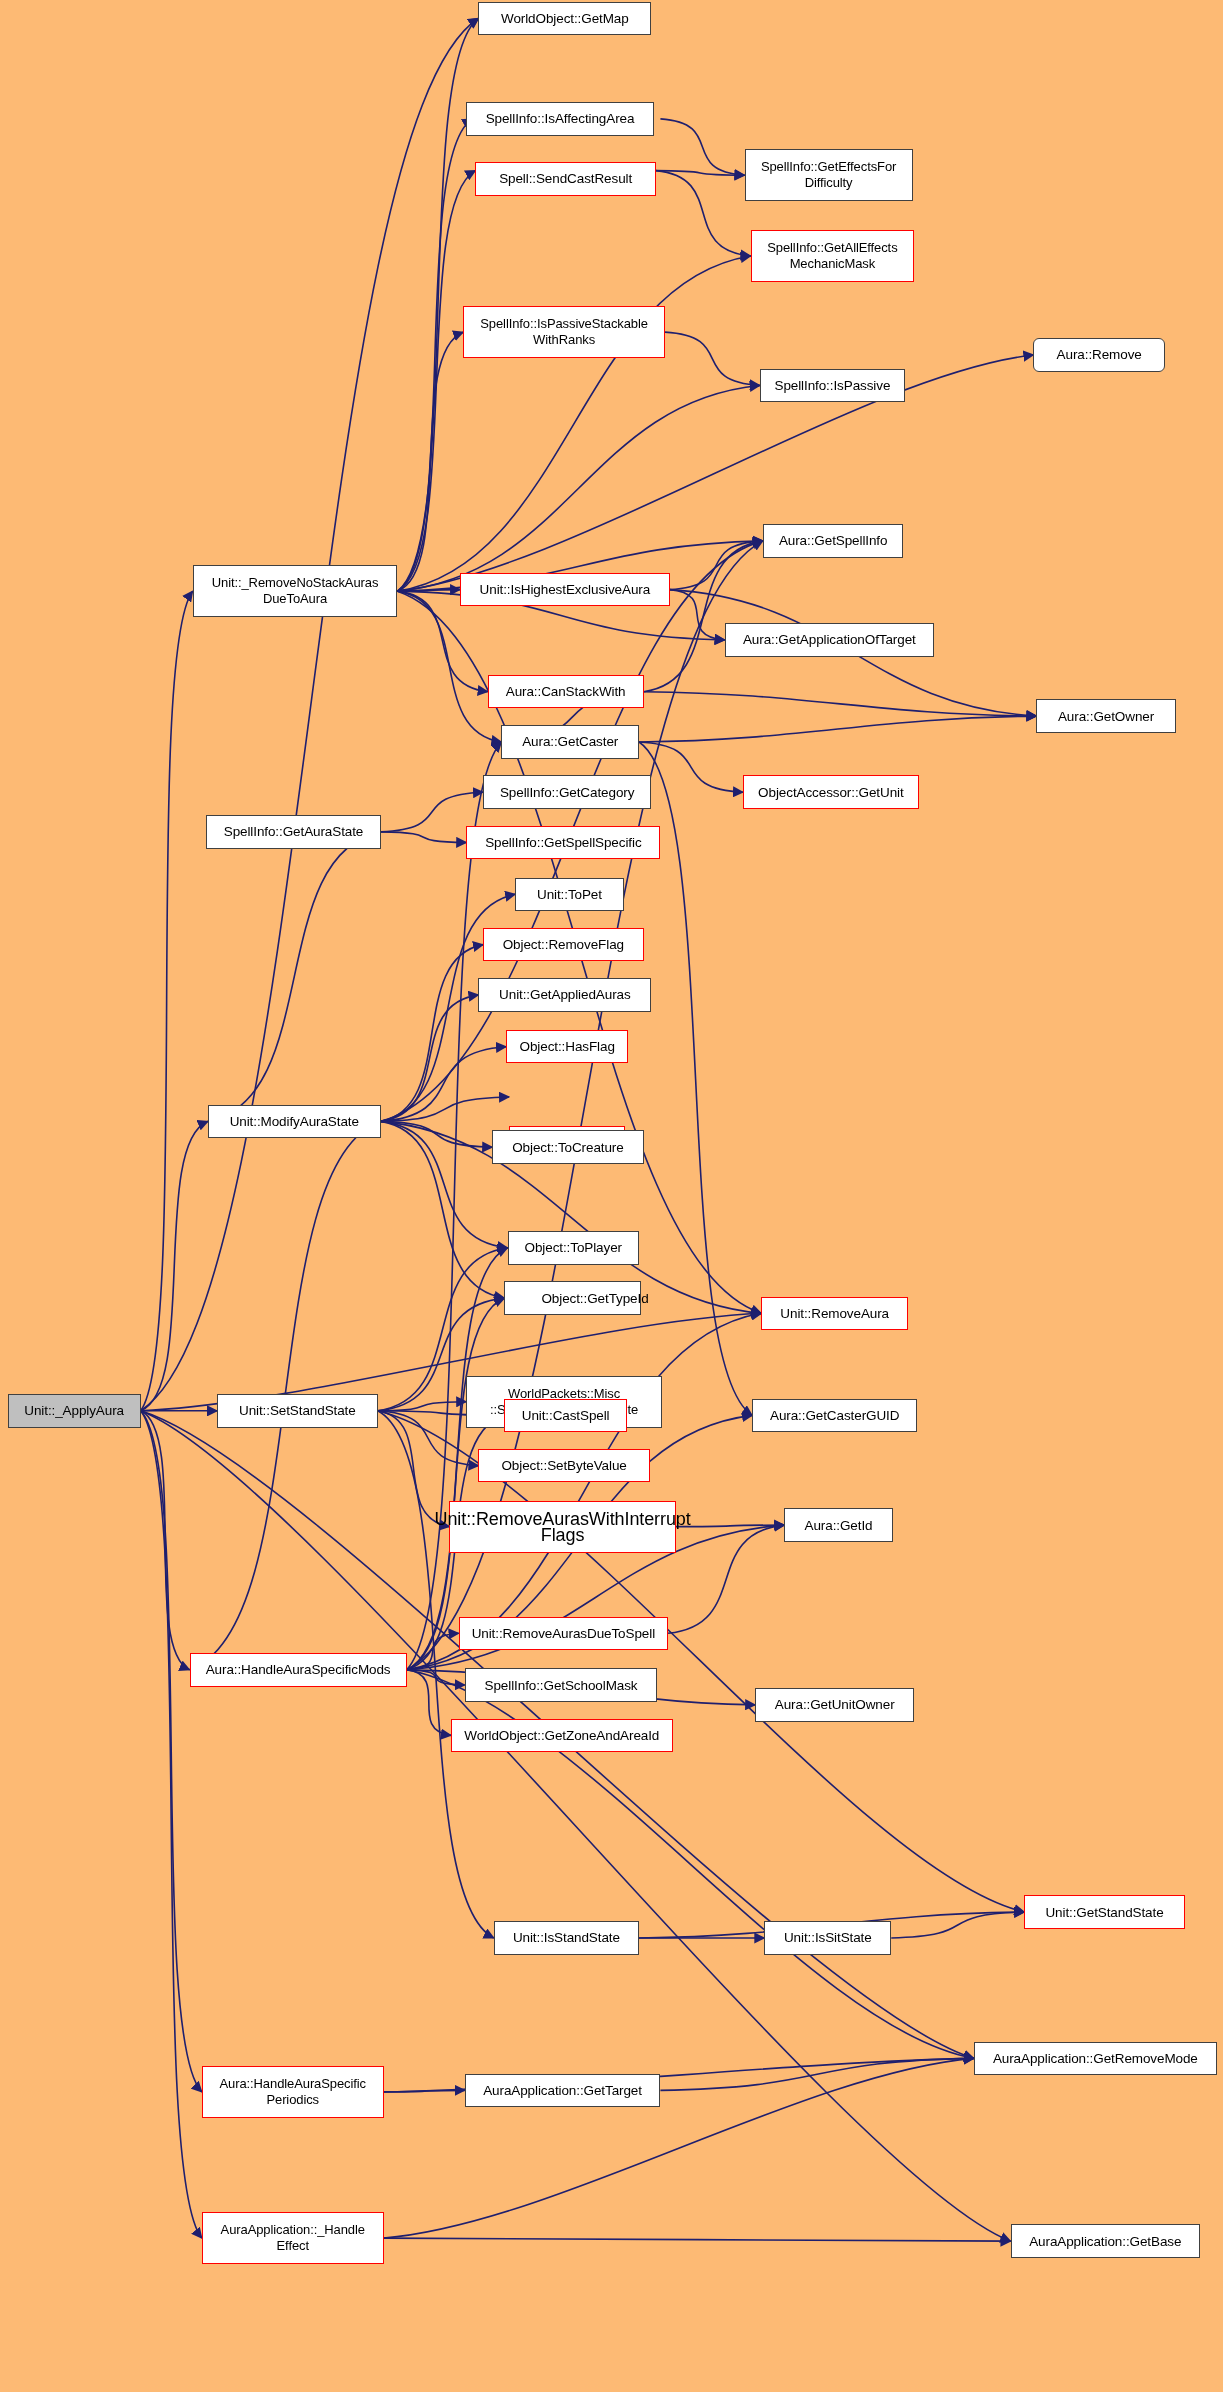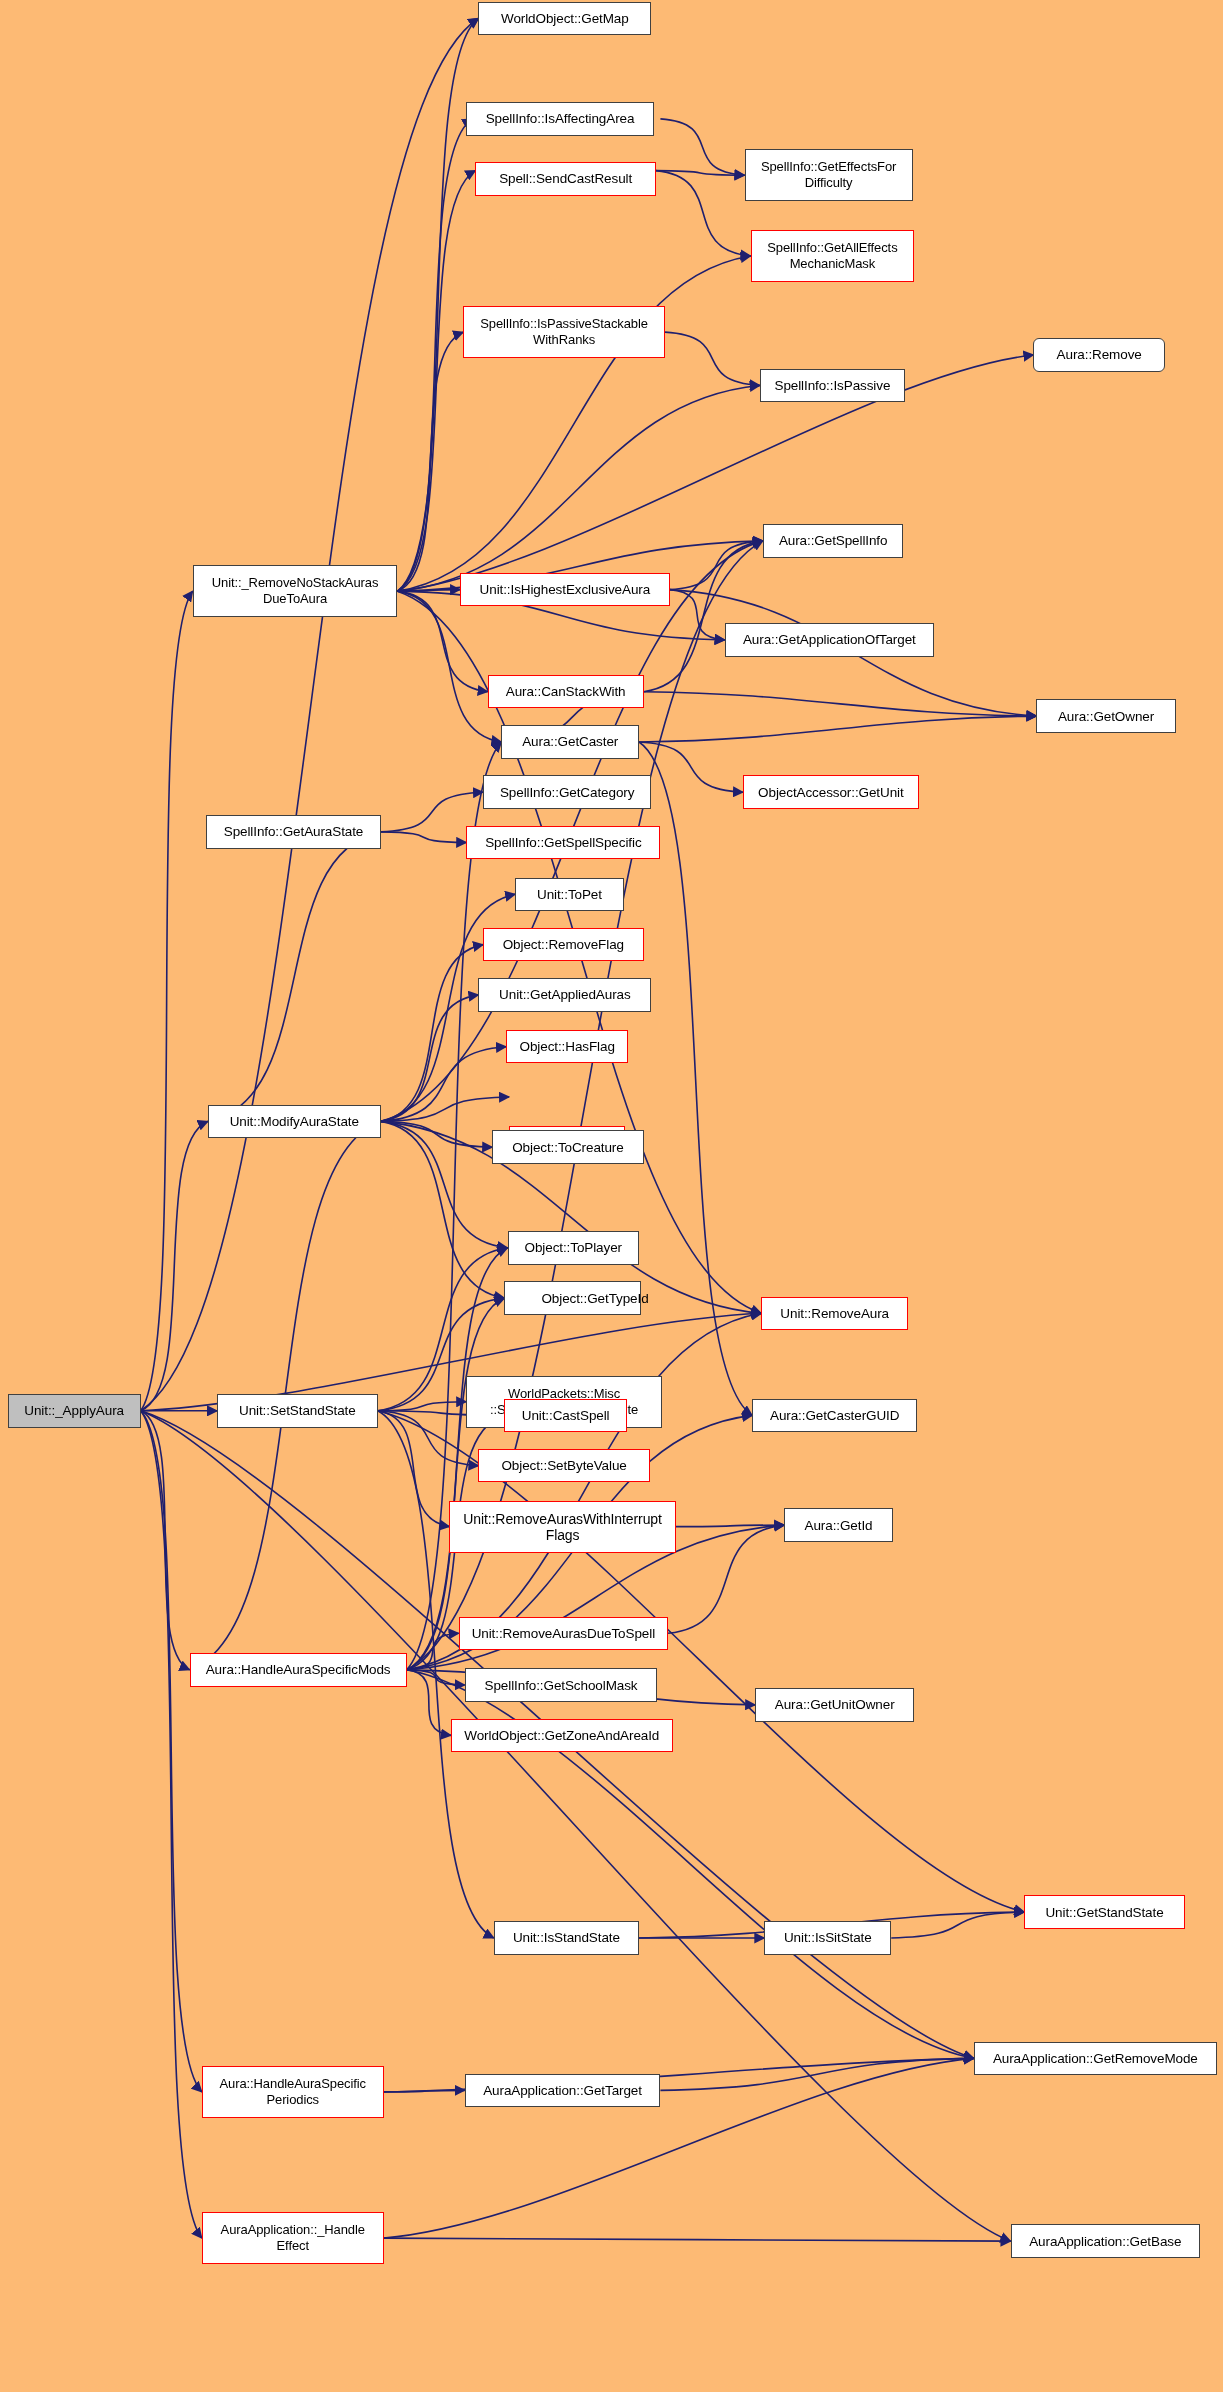--- a/index.html
+++ b/index.html
@@ -182,21 +182,21 @@
       <div class="node" style="left: 507.545px; top: 1231.04px; width: 131.472px; height: 33.5185px;">Object::ToPlayer</div>
       <div class="node" style="left: 504.488px; top: 1281.32px; width: 136.059px; height: 33.5185px; padding-left: 48px;">Object::GetTypeId</div>
       <div class="node red" style="left: 761.317px; top: 1296.56px; width: 146.76px; height: 33.5185px;">Unit::RemoveAura</div>
       <div class="node" style="left: 466.269px; top: 1375.78px; width: 195.68px; height: 51.8013px; font-size: 13px; line-height: 16px;">WorldPackets::Misc
 ::StandStateUpdate::Write</div>
       <div class="node" style="left: 217.083px; top: 1394.06px; width: 160.519px; height: 33.5185px;">Unit::SetStandState</div>
       <div class="node current" style="left: 7.64375px; top: 1394.06px; width: 133.001px; height: 33.5185px;">Unit::_ApplyAura</div>
       <div class="node red" style="left: 504.488px; top: 1398.63px; width: 122.3px; height: 33.5185px;">Unit::CastSpell</div>
       <div class="node" style="left: 752.145px; top: 1398.63px; width: 165.105px; height: 33.5185px;">Aura::GetCasterGUID</div>
       <div class="node red" style="left: 478.499px; top: 1448.91px; width: 171.22px; height: 33.5185px;">Object::SetByteValue</div>
-      <div class="node red" style="left: 449.452px; top: 1500.71px; width: 226.255px; height: 51.8013px; font-size: 14px; line-height: 16px;">Unit::RemoveAurasWithInterrupt
+      <div class="node red" style="left: 449.452px; top: 1500.71px; width: 226.255px; height: 51.8013px; font-size: 18px; line-height: 16px;">Unit::RemoveAurasWithInterrupt
 Flags</div>
       <div class="node" style="left: 784.249px; top: 1508.33px; width: 108.541px; height: 33.5185px;">Aura::GetId</div>
       <div class="node red" style="left: 189.565px; top: 1653.07px; width: 217.083px; height: 33.5185px;">Aura::HandleAuraSpecificMods</div>
       <div class="node red" style="left: 458.625px; top: 1616.5px; width: 209.439px; height: 33.5185px;">Unit::RemoveAurasDueToSpell</div>
       <div class="node" style="left: 464.74px; top: 1668.31px; width: 192.623px; height: 33.5185px;">SpellInfo::GetSchoolMask</div>
       <div class="node" style="left: 755.202px; top: 1688.11px; width: 158.99px; height: 33.5185px;">Aura::GetUnitOwner</div>
       <div class="node red" style="left: 450.981px; top: 1718.58px; width: 221.669px; height: 33.5185px;">WorldObject::GetZoneAndAreaId</div>
       <div class="node red" style="left: 1024.26px; top: 1895.32px; width: 160.519px; height: 33.5185px;">Unit::GetStandState</div>
       <div class="node" style="left: 493.786px; top: 1921.22px; width: 145.231px; height: 33.5185px;">Unit::IsStandState</div>
       <div class="node" style="left: 764.375px; top: 1921.22px; width: 126.886px; height: 33.5185px;">Unit::IsSitState</div>

